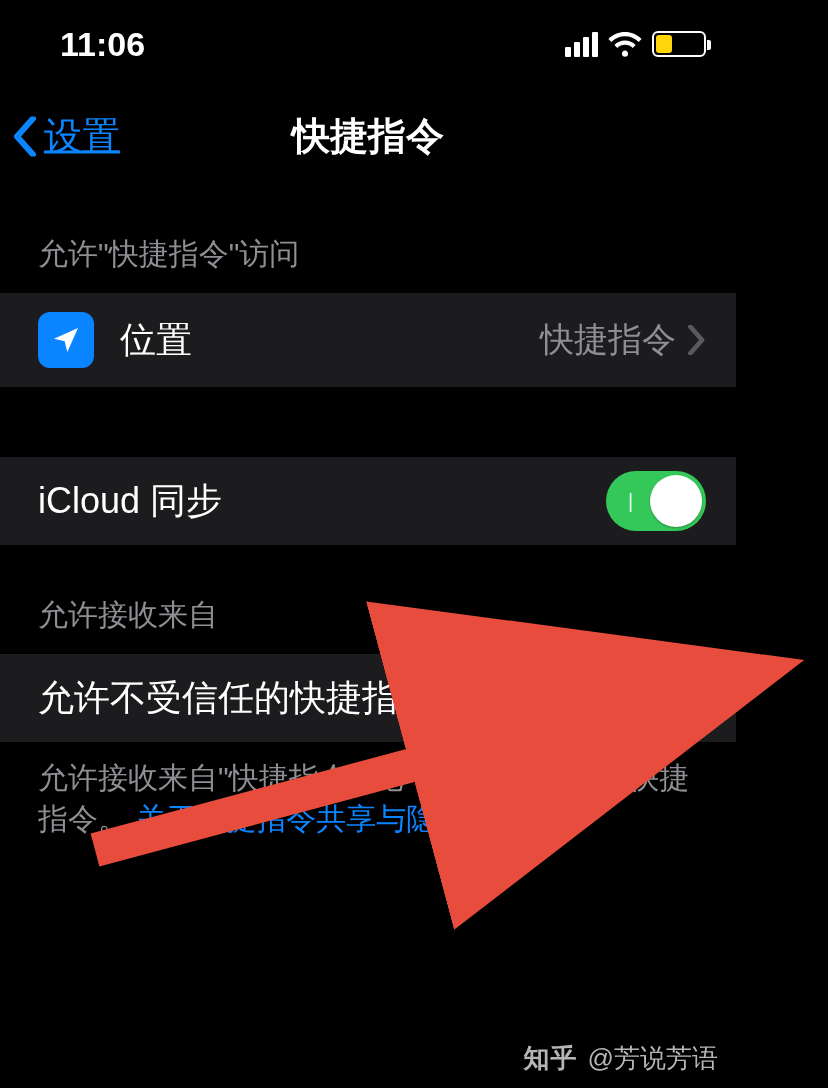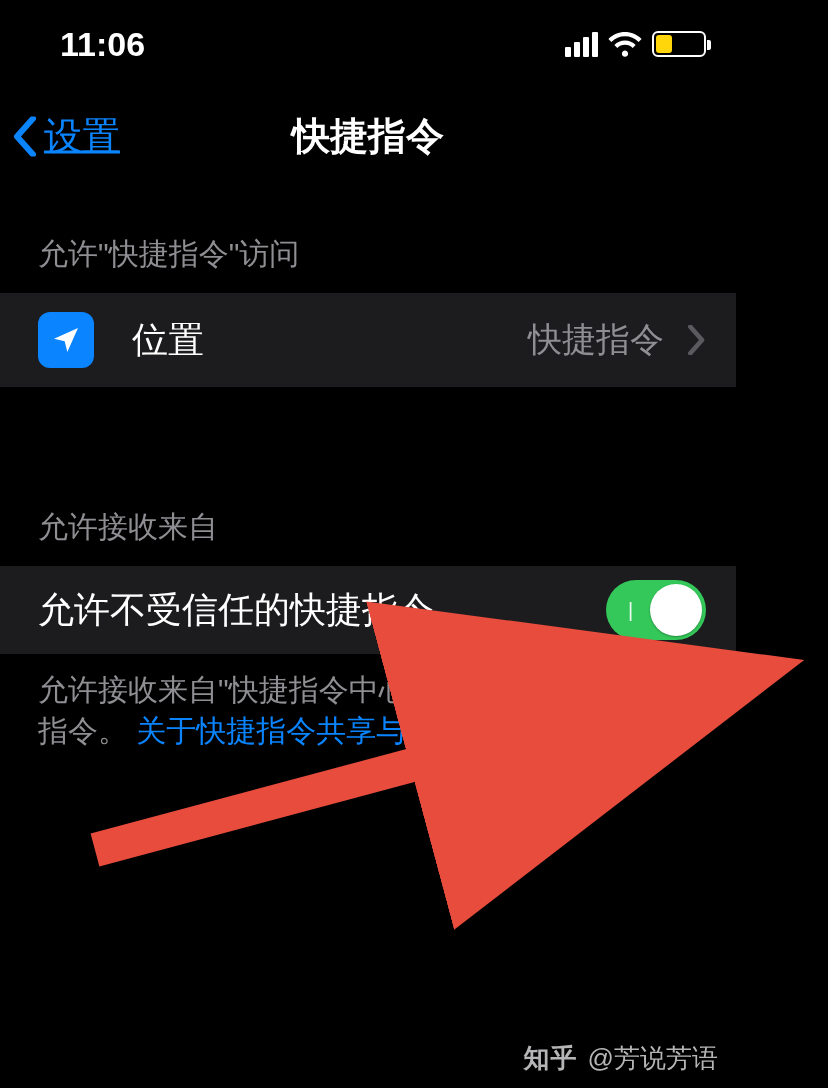--- a/index.html
+++ b/index.html
@@ -25,21 +25,21 @@
   .back .label { text-decoration: underline; font-family: Liberation Serif, serif; }
   .title { position:absolute; left:0; right:0; top:50%; transform:translateY(-50%); text-align:center; font-size:38px; font-weight:600; }
 
   
   .section-header { padding: 50px 38px 18px; color:#8e8e93; font-size:30px; }
   .section-footer { padding: 16px 38px 24px; color:#8e8e93; font-size:30px; line-height:1.35; max-width:780px; }
   .section-footer a { color:#0a84ff; text-decoration:none; }
 
   
   .group { background:#1c1c1e; }
-  .cell { display:flex; align-items:center; min-height:88px; padding:0 30px 0 38px; background:#1c1c1e; position:relative;gap:12px; }
+  .cell { display:flex; align-items:center; min-height:88px; padding:0 30px 0 38px; background:#1c1c1e; position:relative; }
   .cell .label { font-size:36px; flex:1; }
   .cell .value { font-size:34px; color:#8e8e93; margin-right:12px; }
   .cell.tall { min-height:94px; }
   .icon-box { width:56px; height:56px; border-radius:12px; background:#0a84ff; margin-right:26px; display:flex; align-items:center; justify-content:center; }
 
   .chevron-right { color:#5a5a5e; }
 
   
   .toggle { width:100px; height:60px; border-radius:34px; background:#34c759; position:relative; flex-shrink:0; }
   .toggle::before { content:"|"; color:#fff; font-size:20px; position:absolute; left:22px; top:50%; transform:translateY(-50%); opacity:.9; }
@@ -98,20 +98,28 @@
       <div class="label">位置</div>
       <div class="value">快捷指令</div>
       <svg class="chevron-right" width="18" height="30" viewBox="0 0 10 18">
           <path fill="none" stroke="#5a5a5e" stroke-width="2.8" stroke-linecap="round" stroke-linejoin="round" d="M1 1l7 8-7 8"></path>
         </svg>
     </div>
   </div>
 
   <div class="gap-lg"></div>
 
+  <div class="group">
+    <div class="cell">
+      <div class="label">iCloud 同步</div>
+      <div class="toggle">
+          <div class="knob"></div>
+        </div>
+    </div>
+  </div>
 
   <div class="section-header">允许接收来自</div>
   <div class="group">
     <div class="cell">
       <div class="label">允许不受信任的快捷指令</div>
       <div class="toggle">
           <div class="knob"></div>
         </div>
     </div>
   </div>

